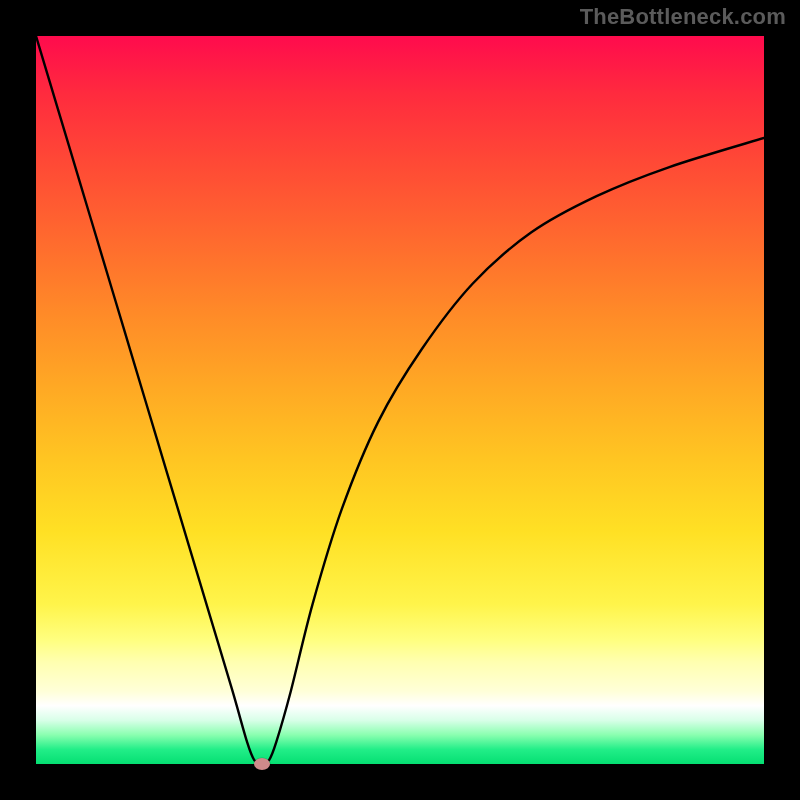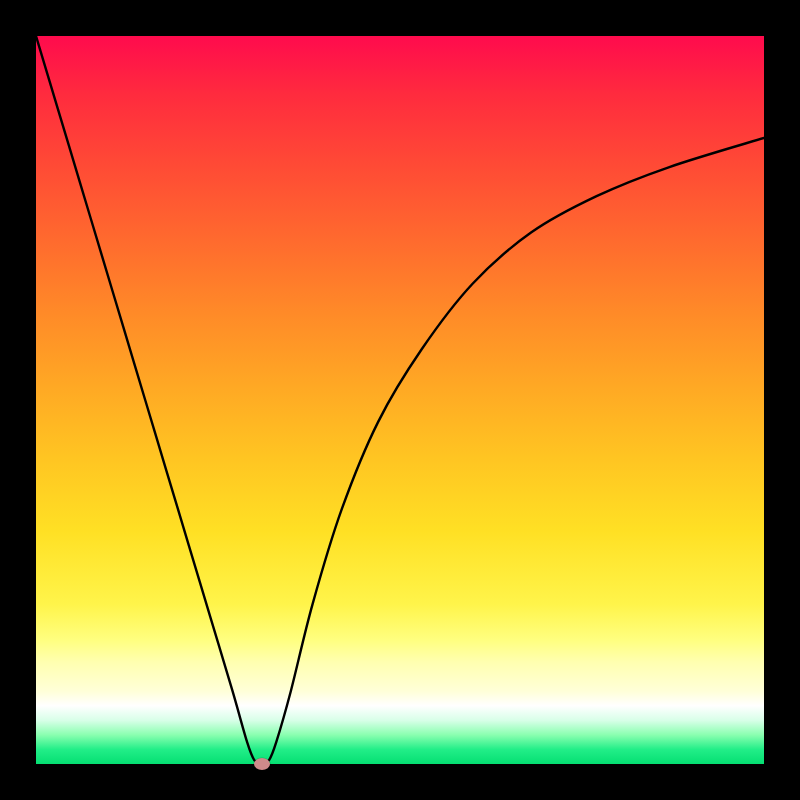--- a/index.html
+++ b/index.html
@@ -69,20 +69,21 @@
     background: #cf8a8a;
     transform: translate(-50%, -50%);
     box-shadow: 0 0 0 0.5px rgba(0,0,0,0.2);
   }
 </style>
 </head>
 <body>
 
 <div class="frame">
 
+  <div class="watermark">TheBottleneck.com</div>
 
   <div class="plot">
     <svg class="curve" viewBox="0 0 728 728" preserveAspectRatio="none">
       <path fill="none" stroke="#000000" stroke-width="2.4" stroke-linecap="round" stroke-linejoin="round" d="M 0.00 0.00 C 3.64 12.13, 14.56 48.53, 21.84 72.80 C 29.12 97.07, 36.40 121.33, 43.68 145.60 C 50.96 169.87, 58.24 194.13, 65.52 218.40 C 72.80 242.67, 80.08 266.93, 87.36 291.20 C 94.64 315.47, 101.92 339.73, 109.20 364.00 C 116.48 388.27, 123.76 412.53, 131.04 436.80 C 138.32 461.07, 145.60 485.33, 152.88 509.60 C 160.16 533.87, 167.44 558.13, 174.72 582.40 C 182.00 606.67, 190.49 634.57, 196.56 655.20 C 202.63 675.83, 207.48 694.63, 211.12 706.16 C 214.76 717.69, 215.97 720.72, 218.40 724.36 C 218.69 724.80, 225.39 728.00, 225.68 728.00 C 225.97 728.00, 232.67 724.80, 232.96 724.36 C 235.39 720.72, 236.60 717.69, 240.24 706.16 C 243.88 694.63, 248.73 678.25, 254.80 655.20 C 260.87 632.15, 268.15 598.17, 276.64 567.84 C 285.13 537.51, 294.84 503.53, 305.76 473.20 C 316.68 442.87, 328.81 412.53, 342.16 385.84 C 355.51 359.15, 370.07 336.09, 385.84 313.04 C 401.61 289.99, 418.60 266.93, 436.80 247.52 C 455.00 228.11, 474.41 211.12, 495.04 196.56 C 515.67 182.00, 537.51 171.08, 560.56 160.16 C 583.61 149.24, 605.45 140.75, 633.36 131.04 C 661.27 121.33, 712.23 106.77, 728.00 101.92"></path>
     </svg>
     <div class="dot" style="left:225.68px; top:728.00px; background:#cf8a8a;"></div>
   </div>
 
 </div>
 

